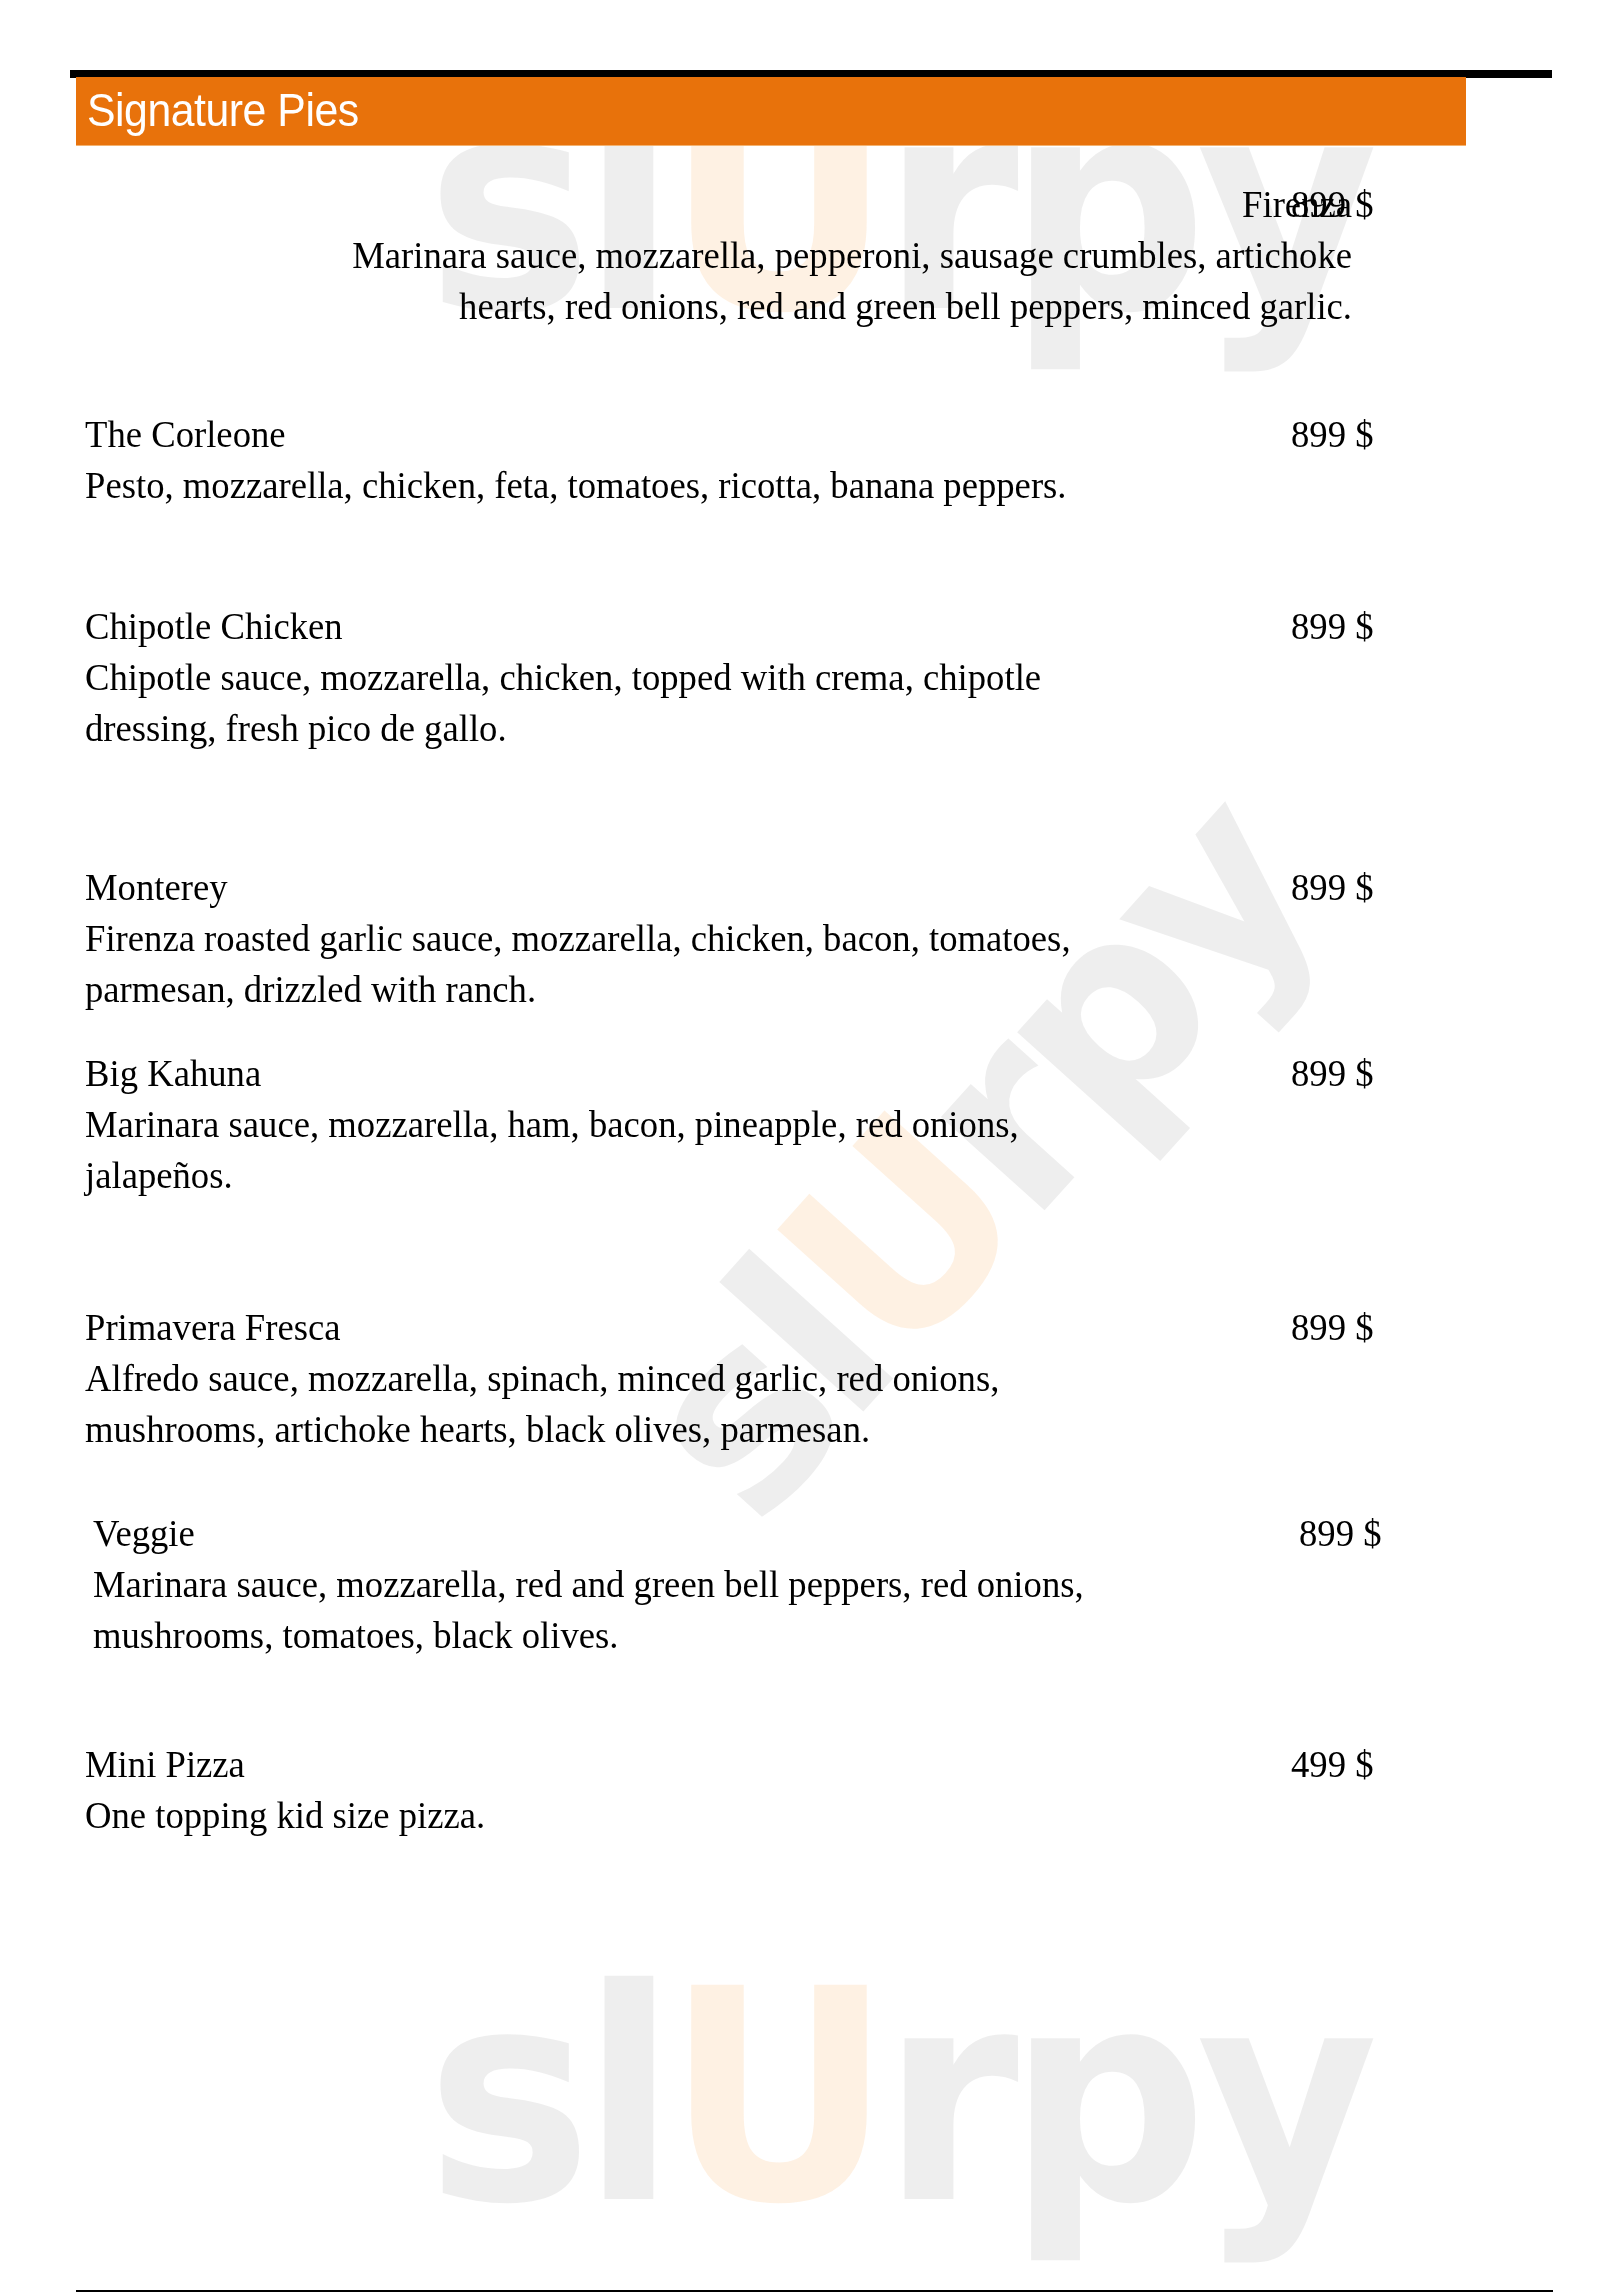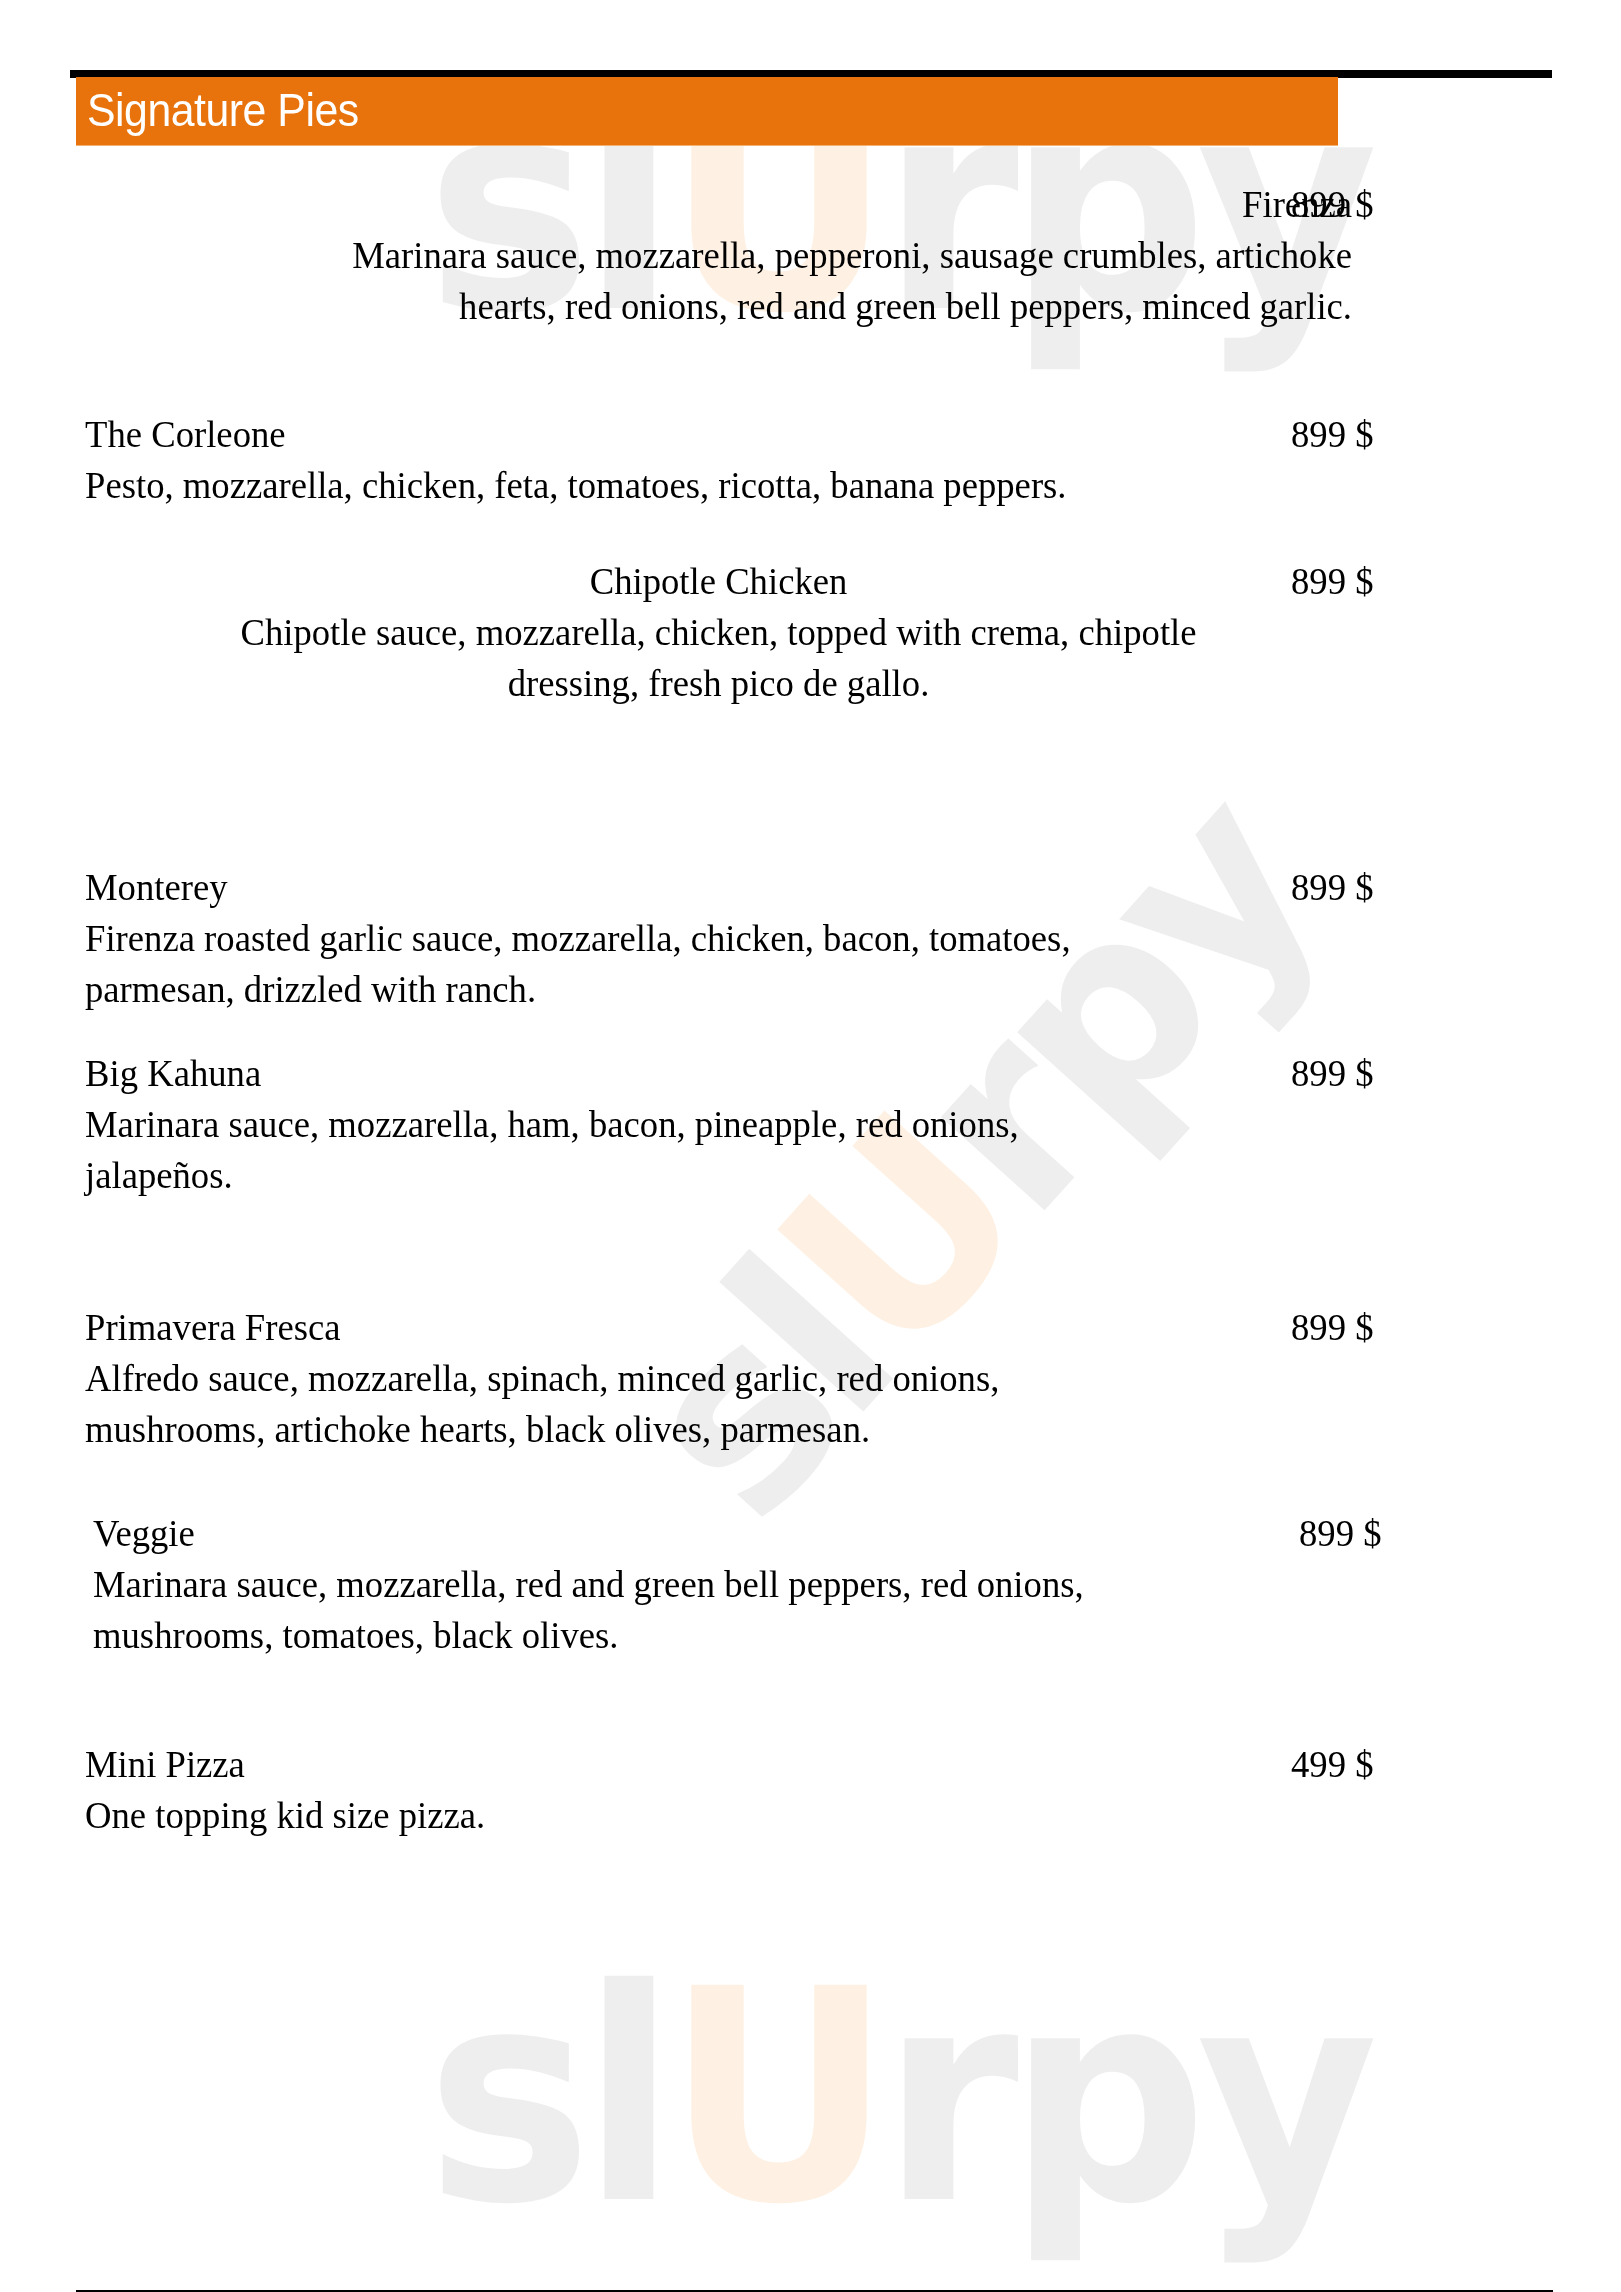--- a/index.html
+++ b/index.html
@@ -20,21 +20,21 @@
       left: 70px;
       top: 70px;
       width: 1482px;
       height: 7.8px;
       background: #000;
     }
     .section-header {
       position: absolute;
       left: 76px;
       top: 77px;
-      width: 1262px;
+      width: 1390px;
       height: 68px;
       background: #e8720b;
       box-shadow: 0 1px 0 #f3b26f;
     }
     .section-title {
       position: absolute;
       left: 10.8px;
       top: 6.9px;
       font-family: "Liberation Sans", "DejaVu Sans", sans-serif;
       font-size: 46px;
@@ -135,21 +135,21 @@
   <div class="item-desc-line">Marinara sauce, mozzarella, pepperoni, sausage crumbles, artichoke</div>
   <div class="item-desc-line">hearts, red onions, red and green bell peppers, minced garlic.</div>
 </div>
 
 <div class="menu-item" style="top:409px;">
   <div class="item-name">The Corleone</div>
   <div class="item-price">899 $</div>
   <div class="item-desc-line">Pesto, mozzarella, chicken, feta, tomatoes, ricotta, banana peppers.</div>
 </div>
 
-<div class="menu-item" style="top:556px;text-align:center;">
+<div class="menu-item" style="top:601px;">
   <div class="item-name">Chipotle Chicken</div>
   <div class="item-price">899 $</div>
   <div class="item-desc-line">Chipotle sauce, mozzarella, chicken, topped with crema, chipotle</div>
   <div class="item-desc-line">dressing, fresh pico de gallo.</div>
 </div>
 
 <div class="menu-item" style="top:862px;">
   <div class="item-name">Monterey</div>
   <div class="item-price">899 $</div>
   <div class="item-desc-line">Firenza roasted garlic sauce, mozzarella, chicken, bacon, tomatoes,</div>

